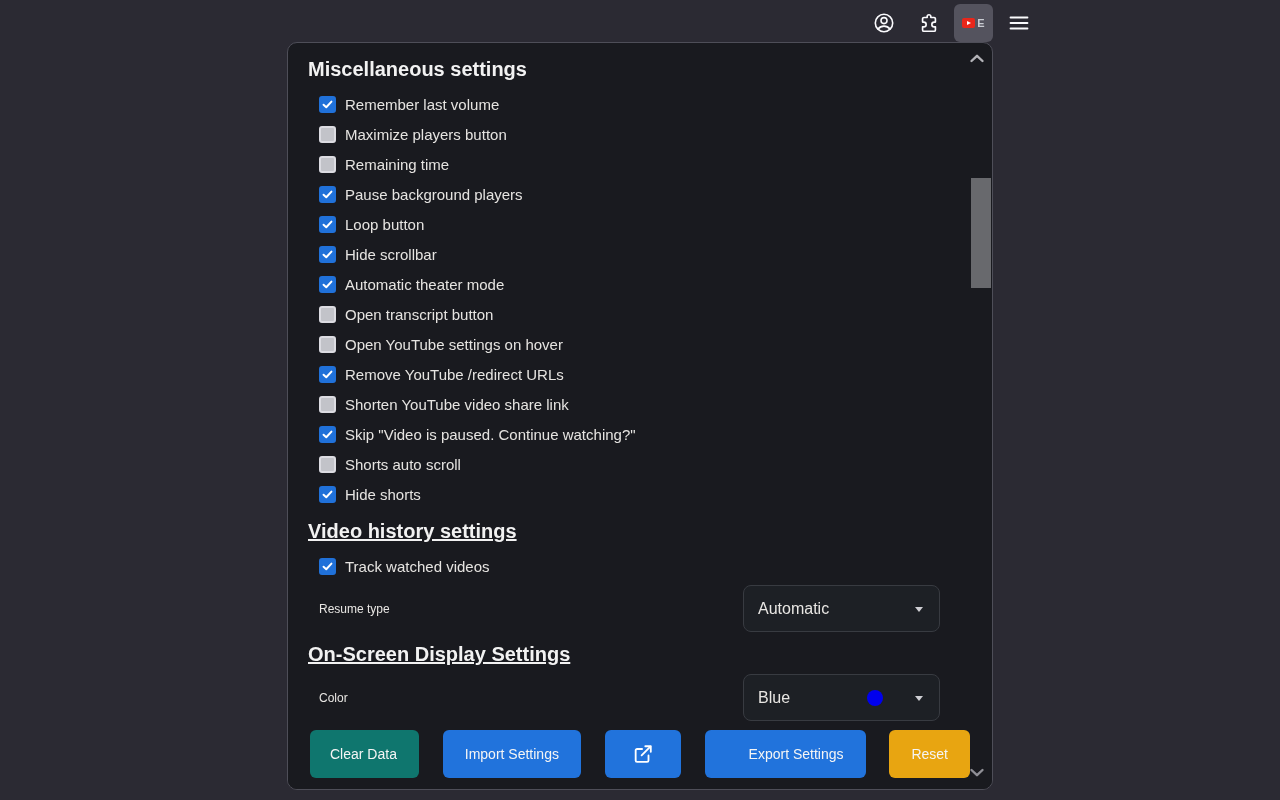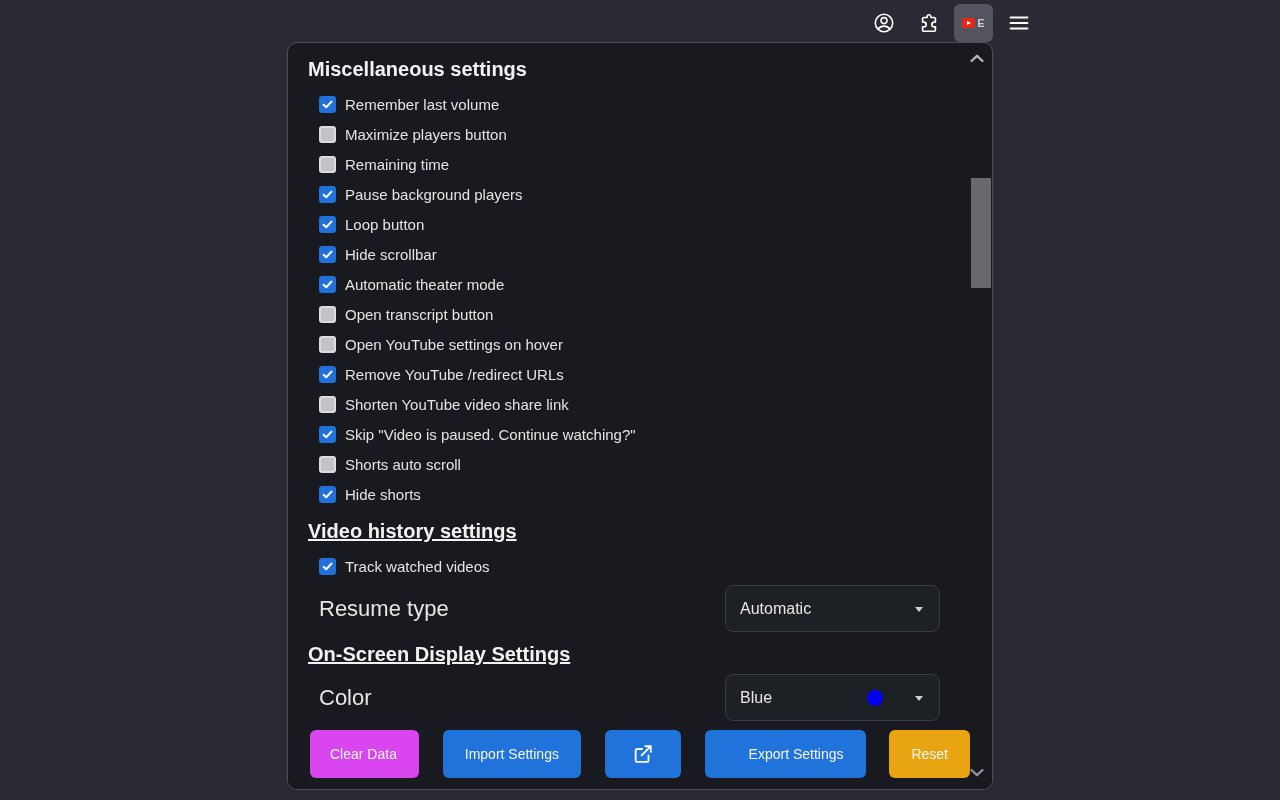--- a/index.html
+++ b/index.html
@@ -55,23 +55,23 @@
   }
   .checkbox.checked{background:#2071d9;border-color:#2071d9;}
   .checkbox svg{width:11px;height:9px;display:block;}
   .check-label{
     margin-left:9px;font-size:15px;color:#e6e4e1;cursor:pointer;
   }
   .select-row{
     margin-top:4px;height:47px;display:flex;align-items:center;
     justify-content:space-between;padding-left:11px;
   }
-  .select-label{font-size:22px;color:#e8e6e3;}
+  .select-label{font-size:12px;color:#e8e6e3;}
   .select{
-    width:215px;height:47px;box-sizing:border-box;
+    width:197px;height:47px;box-sizing:border-box;
     background:#1d2025;border:1px solid #383b41;border-radius:8px;
     display:flex;align-items:center;cursor:pointer;
     padding:0 14px;position:relative;margin-right:32px;
   }
   .select-value{font-size:16px;color:#e8e6e3;}
   .swatch{
     width:16px;height:16px;border-radius:50%;
     position:absolute;right:56px;top:15px;
   }
   .caret{
@@ -254,21 +254,21 @@
         <span class="select-label">Color</span>
         <div class="select">
           <span class="select-value">Blue</span>
           <span class="swatch" style="background: rgb(0, 0, 238);"></span>
           <span class="caret"></span>
         </div>
       </div>
     </div>
 
   <div class="footer" id="footer">
-      <button class="fbtn" style="background: #d946ef; padding-left: 20px;">Clear Data</button>
+      <button class="fbtn" style="background: #0f766e; padding-left: 20px;">Clear Data</button>
       <button class="fbtn" style="background: rgb(33, 115, 220);">Import Settings</button>
       <button class="fbtn icon-btn" style="background: rgb(33, 115, 220);">
         <svg width="22" height="22" viewBox="0 0 24 24" fill="none" stroke="#fff" stroke-width="2" stroke-linecap="round" stroke-linejoin="round">
           <path d="M18 13.5V19a1.5 1.5 0 0 1-1.5 1.5h-11A1.5 1.5 0 0 1 4 19V8a1.5 1.5 0 0 1 1.5-1.5H11"></path>
           <polyline points="14.5 3.5 20.5 3.5 20.5 9.5"></polyline>
           <line x1="10.5" y1="13.5" x2="20" y2="4"></line>
         </svg>
       </button>
       <button class="fbtn" style="background: rgb(33, 115, 220); padding-left: 44px;">Export Settings</button>
       <button class="fbtn" style="background: rgb(232, 165, 17);">Reset</button>

